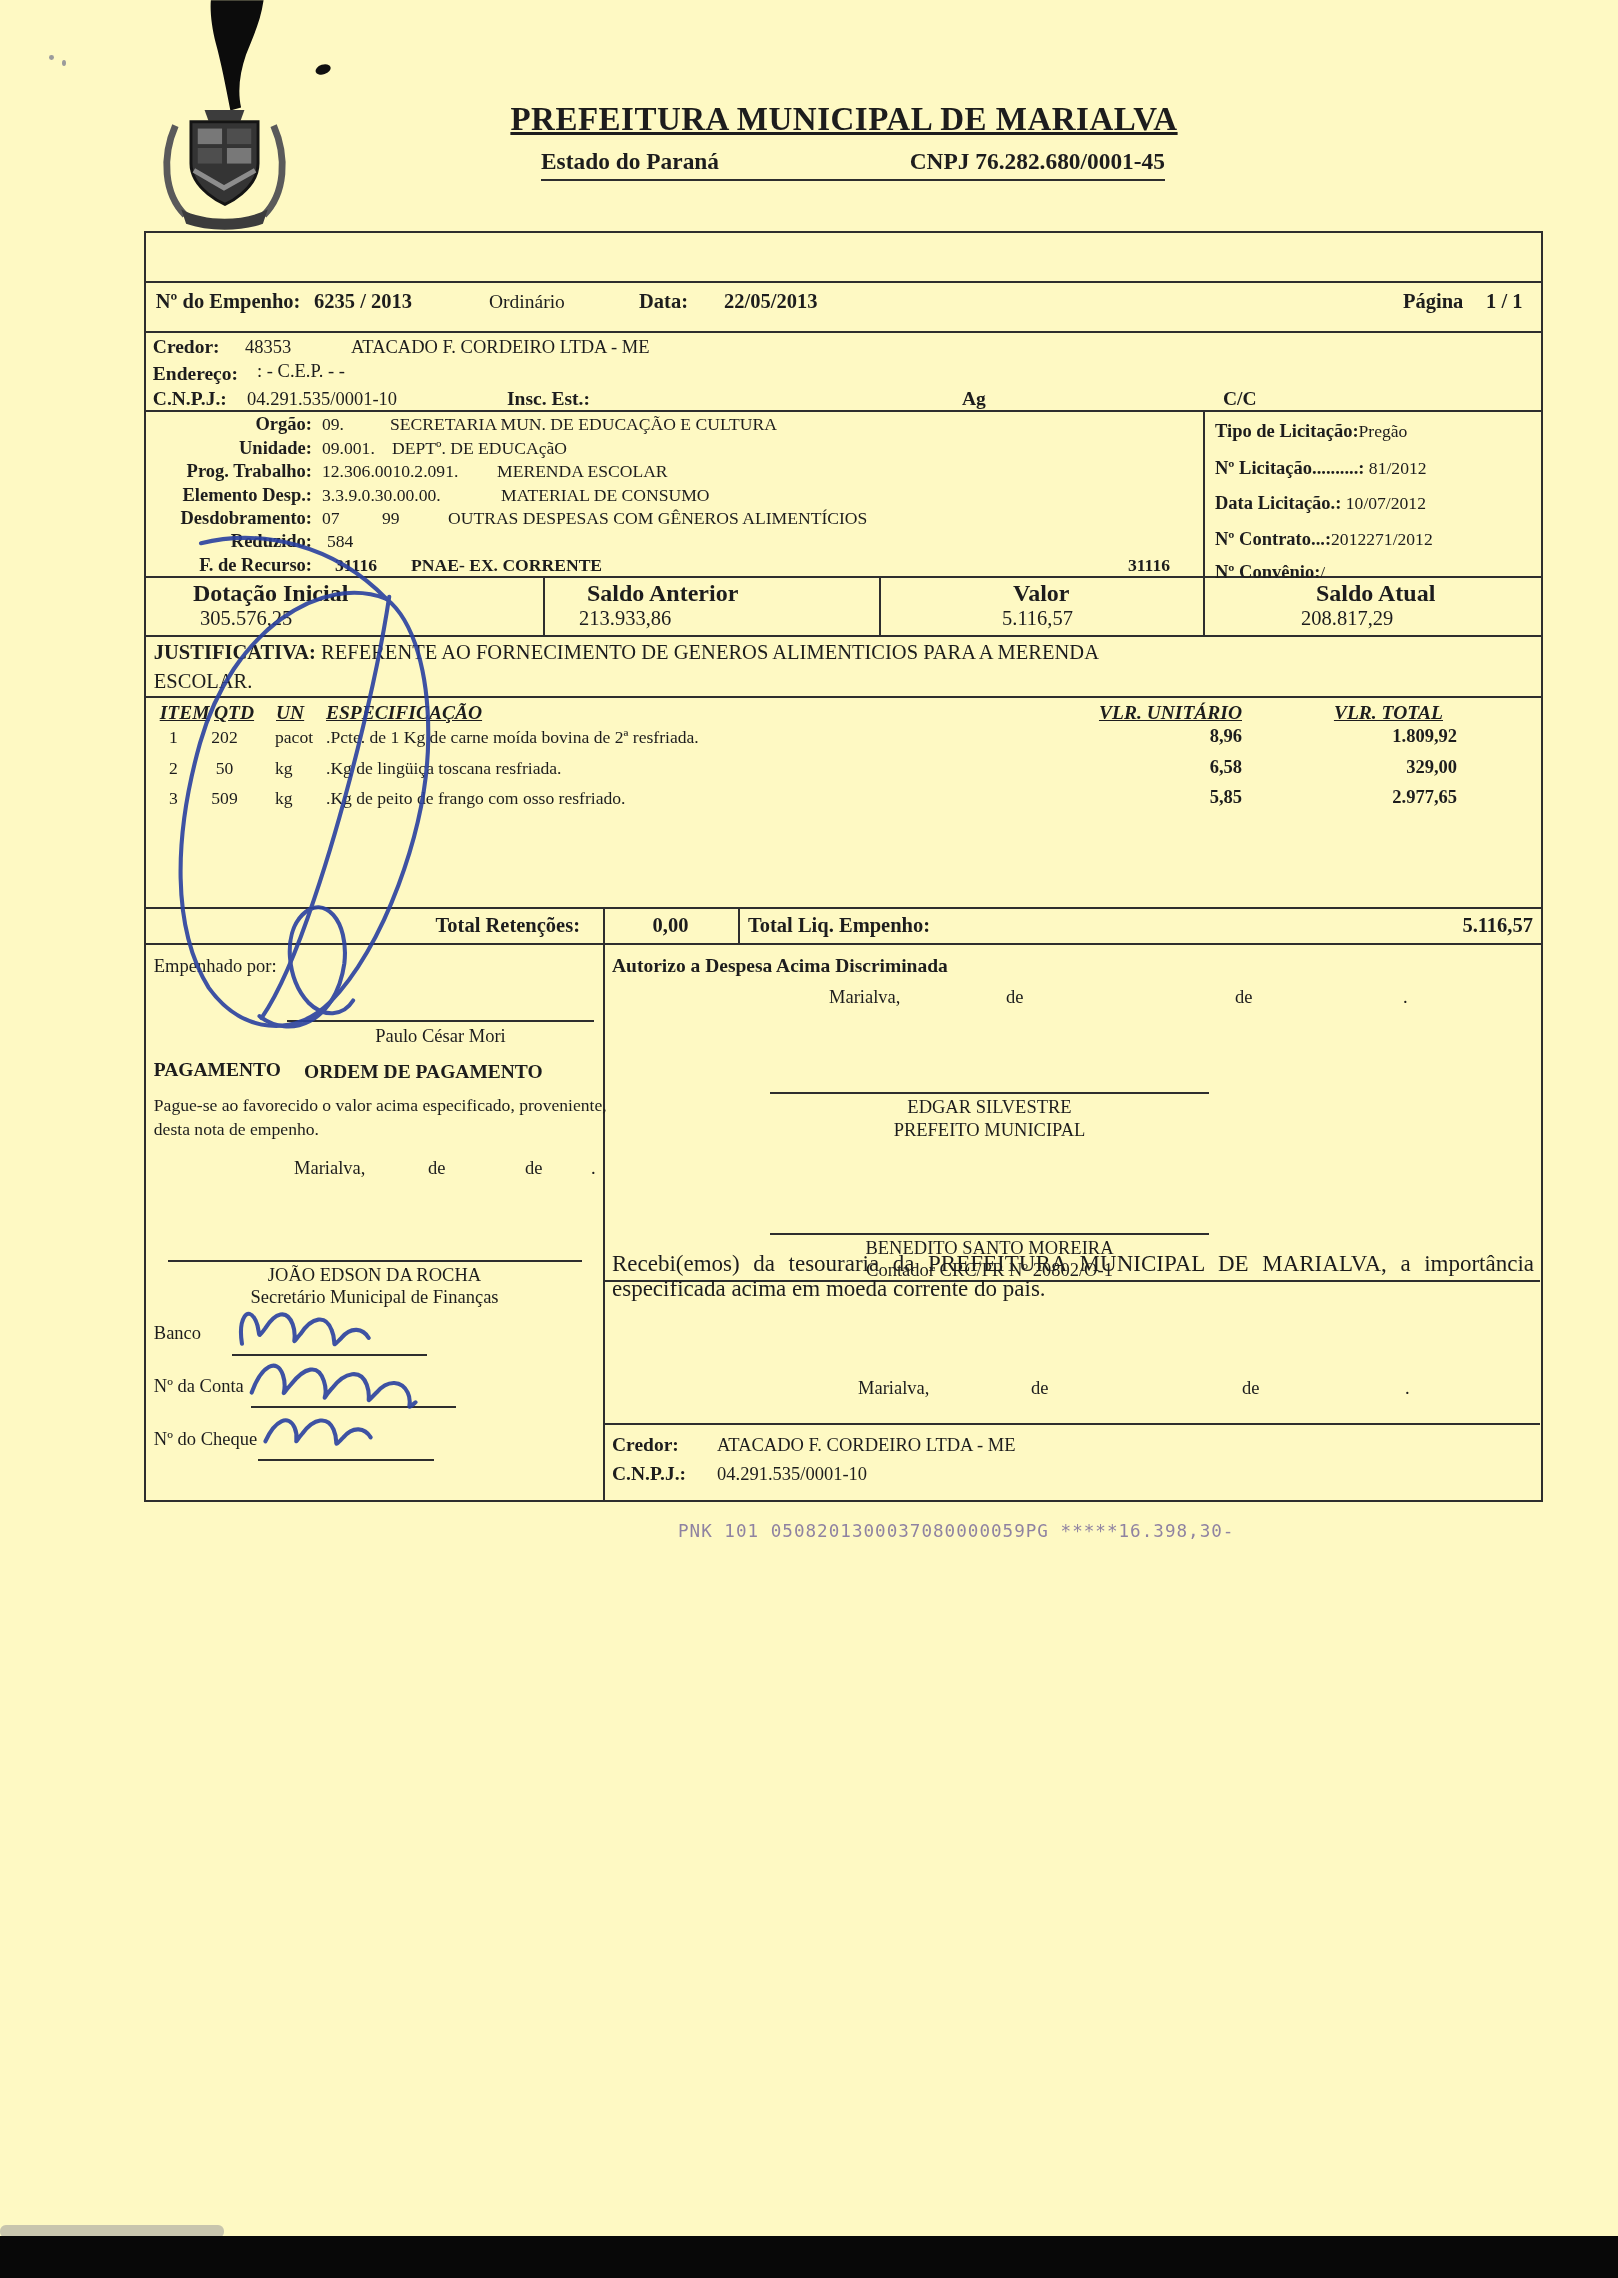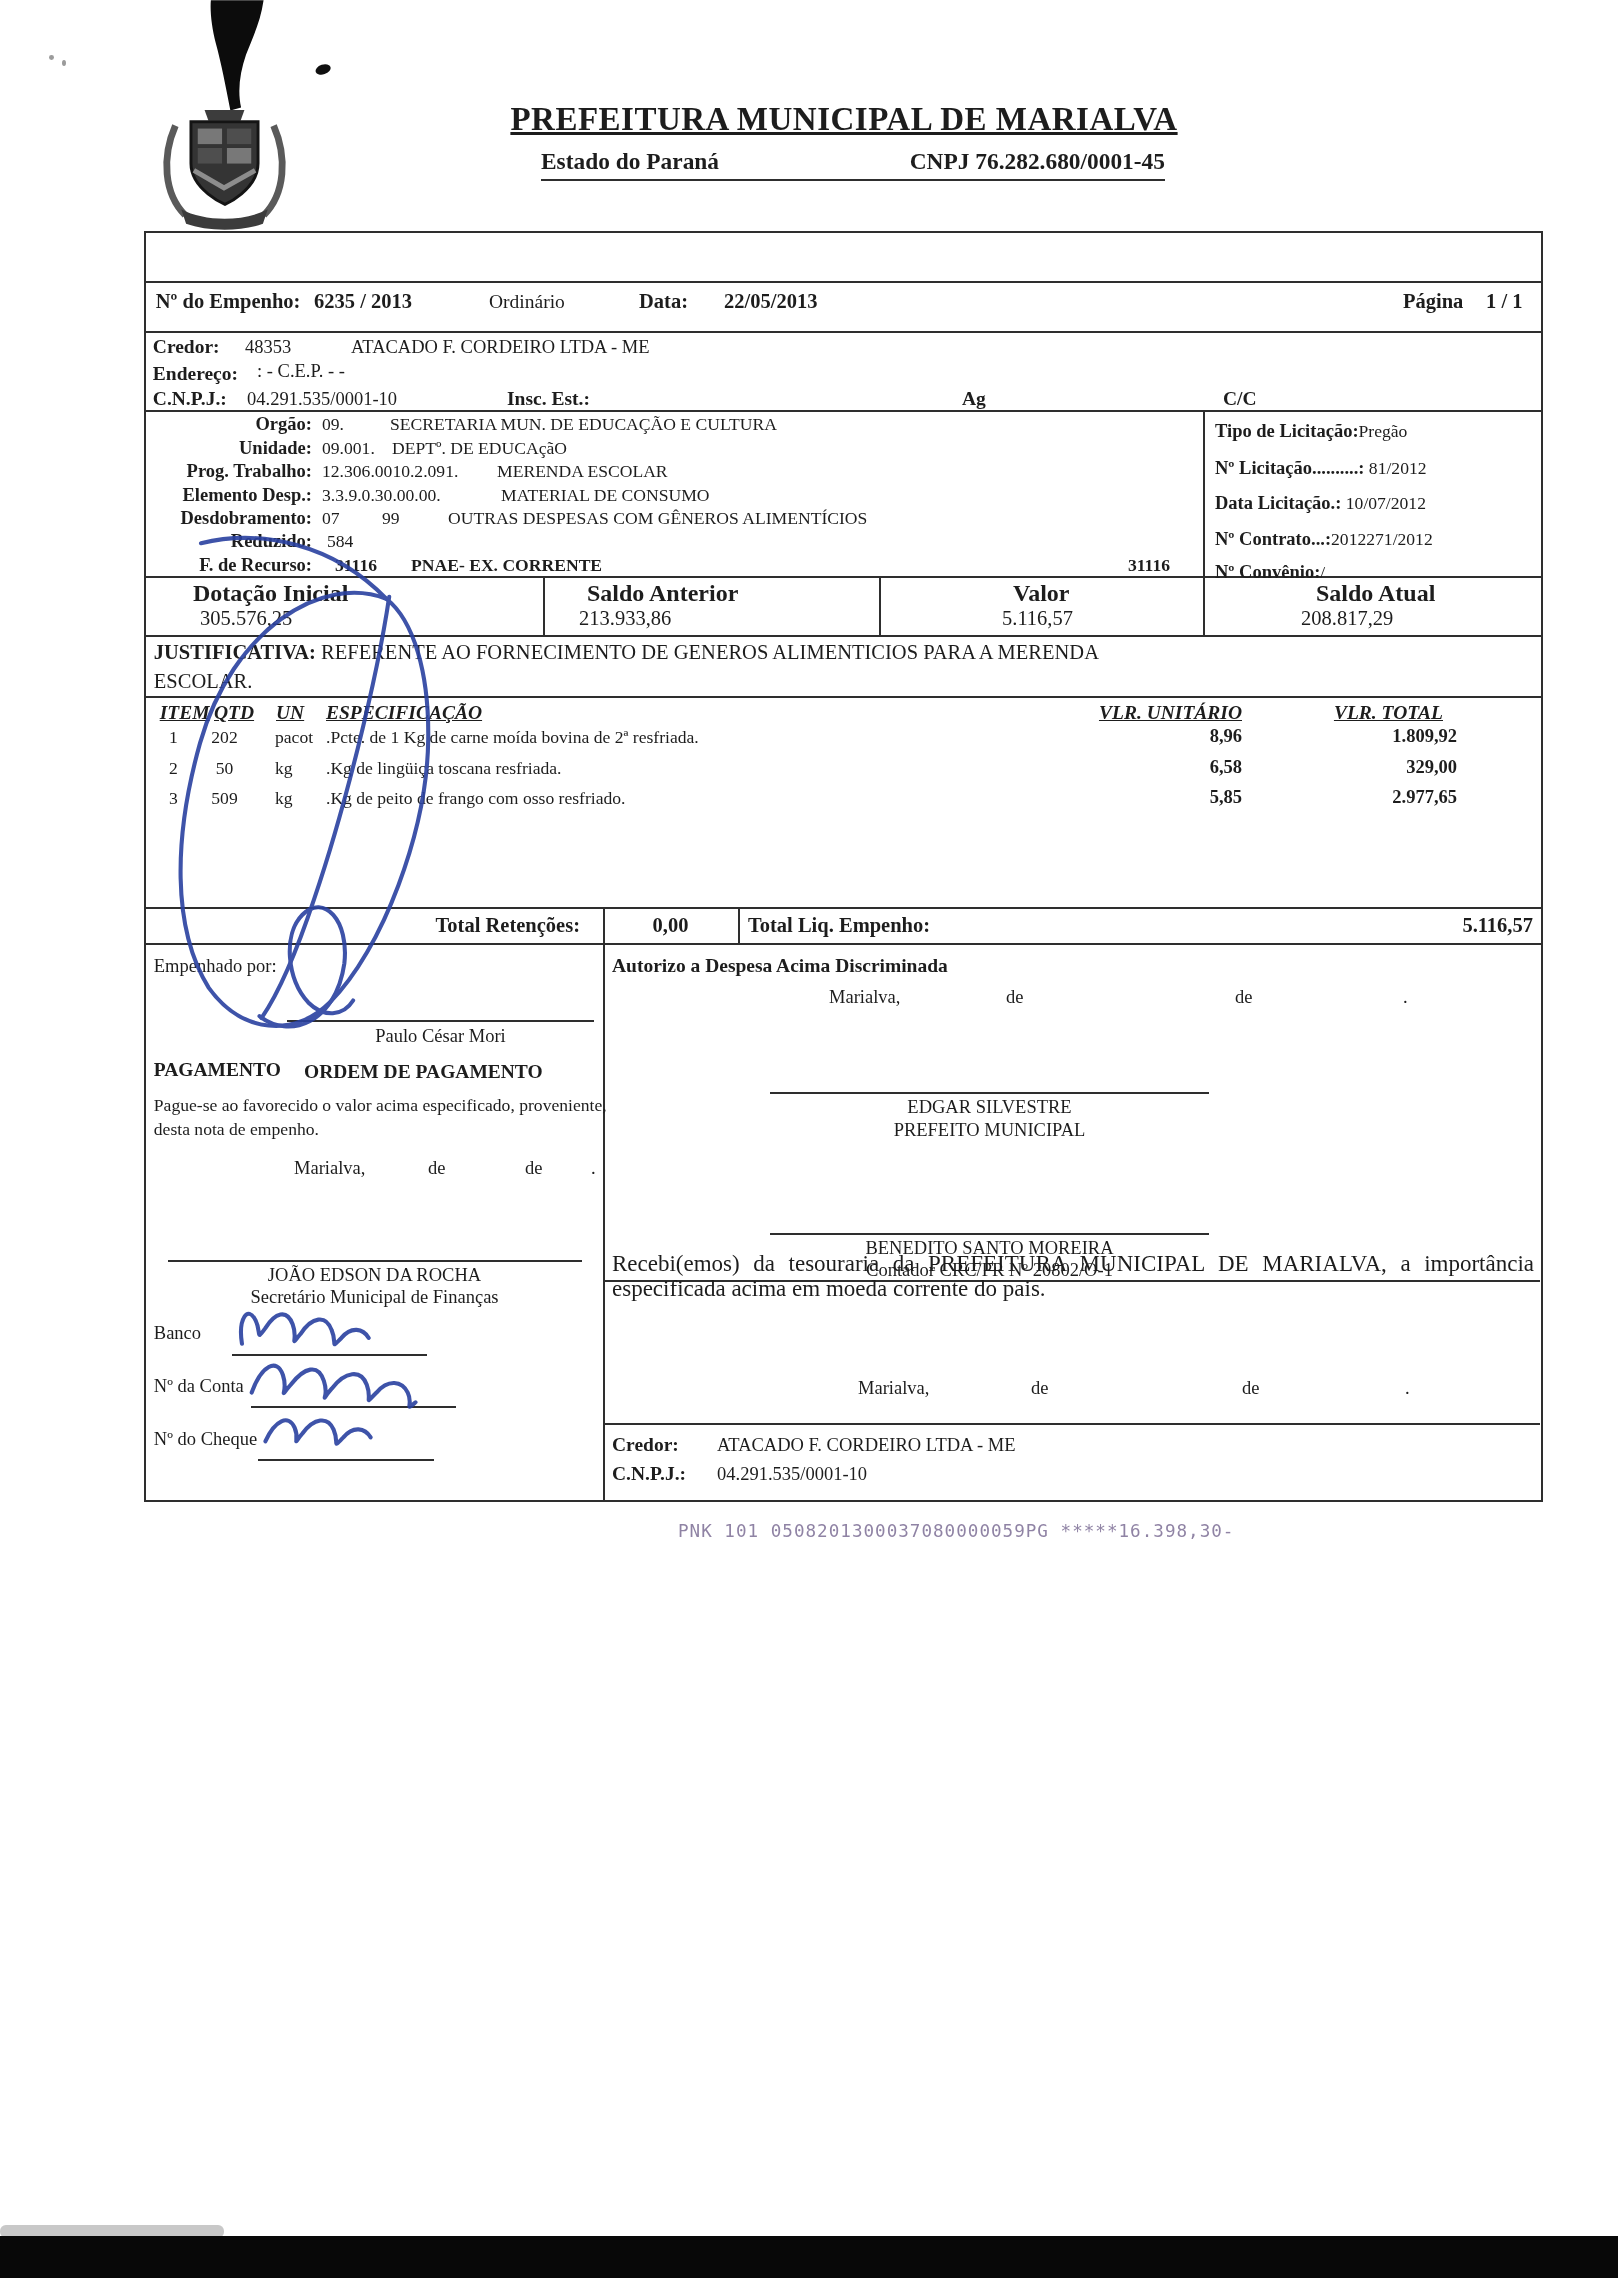--- a/index.html
+++ b/index.html
@@ -1,17 +1,17 @@
 <!DOCTYPE html>
 <html><head>
 <meta charset="utf-8">
 <style>
   *{margin:0;padding:0;box-sizing:border-box}
   html,body{background:#d8d8d8}
-  .page{position:relative;width:1619px;height:2278px;background:#ffffff;
+  .page{position:relative;width:1619px;height:2278px;background:#fef9c3;
         font-family:"Liberation Serif","DejaVu Serif",serif;color:#1d1d1d;overflow:hidden}
   .abs{position:absolute}
   .t{position:absolute;white-space:nowrap}
   .b{font-weight:bold}
   .i{font-style:italic}
   .u{text-decoration:underline}
   .c{text-align:center}
   .r{text-align:right}
   .f18{font-size:17.6px}.f19{font-size:18.5px}.f20{font-size:19.5px}.f21{font-size:20.5px}.f22{font-size:24px}
   .hl{position:absolute;height:2px;background:#2e2e2e}

